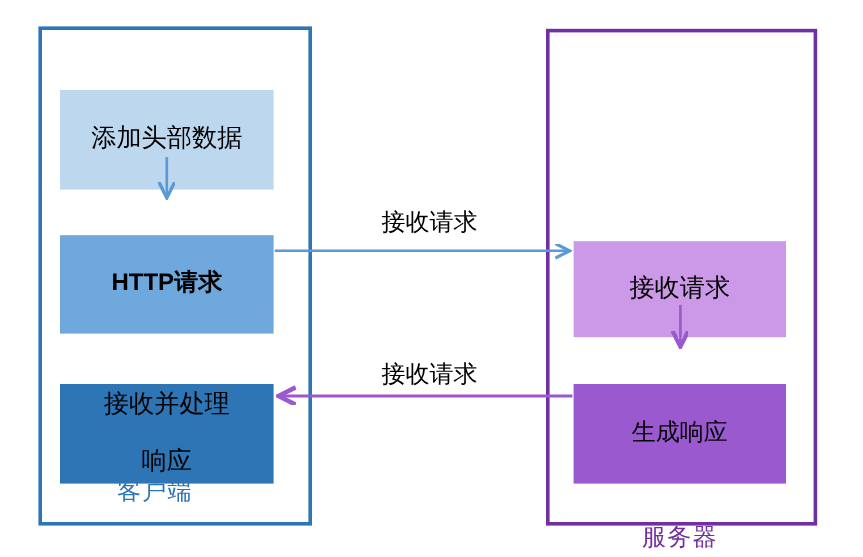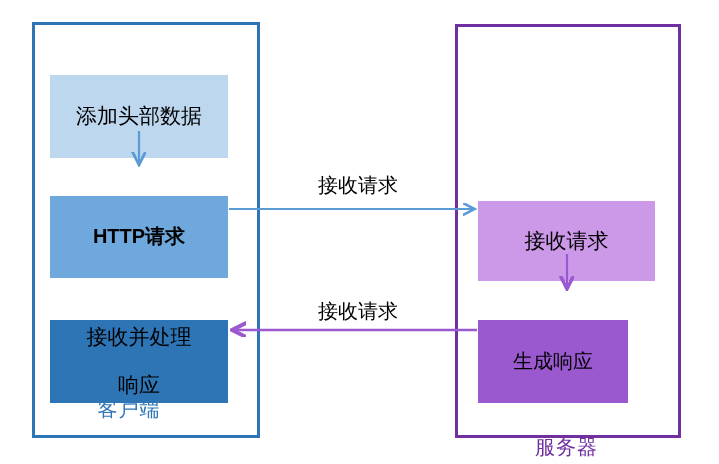--- a/index.html
+++ b/index.html
@@ -21,21 +21,21 @@
     display:flex;flex-direction:column;align-items:center;justify-content:center;
     text-align:center;color:#000000;line-height:1.28;margin-top:28px;
   }
   .box .ln{display:block;white-space:nowrap;}
 
   #box-add-header{left:50px;top:47px;width:178px;height:83px;background:#BDD7EE;font-size:21px;}
   #box-http-request{left:50px;top:168px;width:178px;height:82px;background:#6FA8DC;font-size:20px;font-weight:bold;}
   #box-recv-process{left:50px;top:292px;width:178px;height:83px;background:#2E75B6;font-size:21px;gap:21px;}
 
   #box-recv-request{left:478px;top:173px;width:177px;height:80px;background:#CC99E8;font-size:21px;}
-  #box-gen-response{left:478px;top:292px;width:150px;height:83px;background:#9B59D0;font-size:20px;}
+  #box-gen-response{left:478px;top:292px;width:177px;height:83px;background:#9B59D0;font-size:20px;}
   #box-gen-response .ln.en{font-weight:bold;font-size:19px;}
 
   
   .role-label{
     position:absolute;text-align:center;white-space:nowrap;
     font-size:20px;letter-spacing:1px;
   }
   #label-client{left:40px;top:396px;width:178px;color:#2E75B6;}
   #label-server{left:478px;top:396px;width:177px;color:#7030A0;margin-top:38px;}
 

